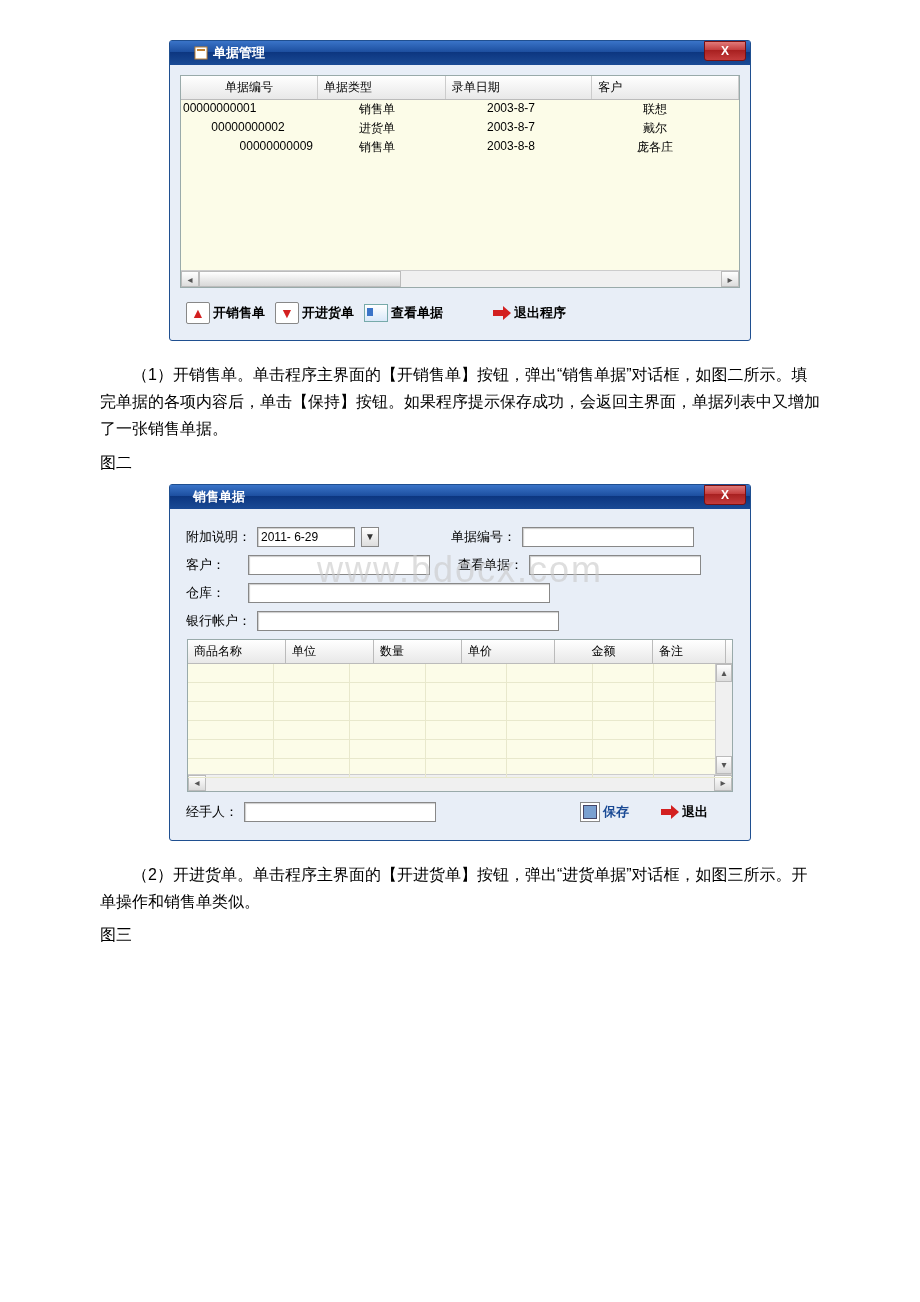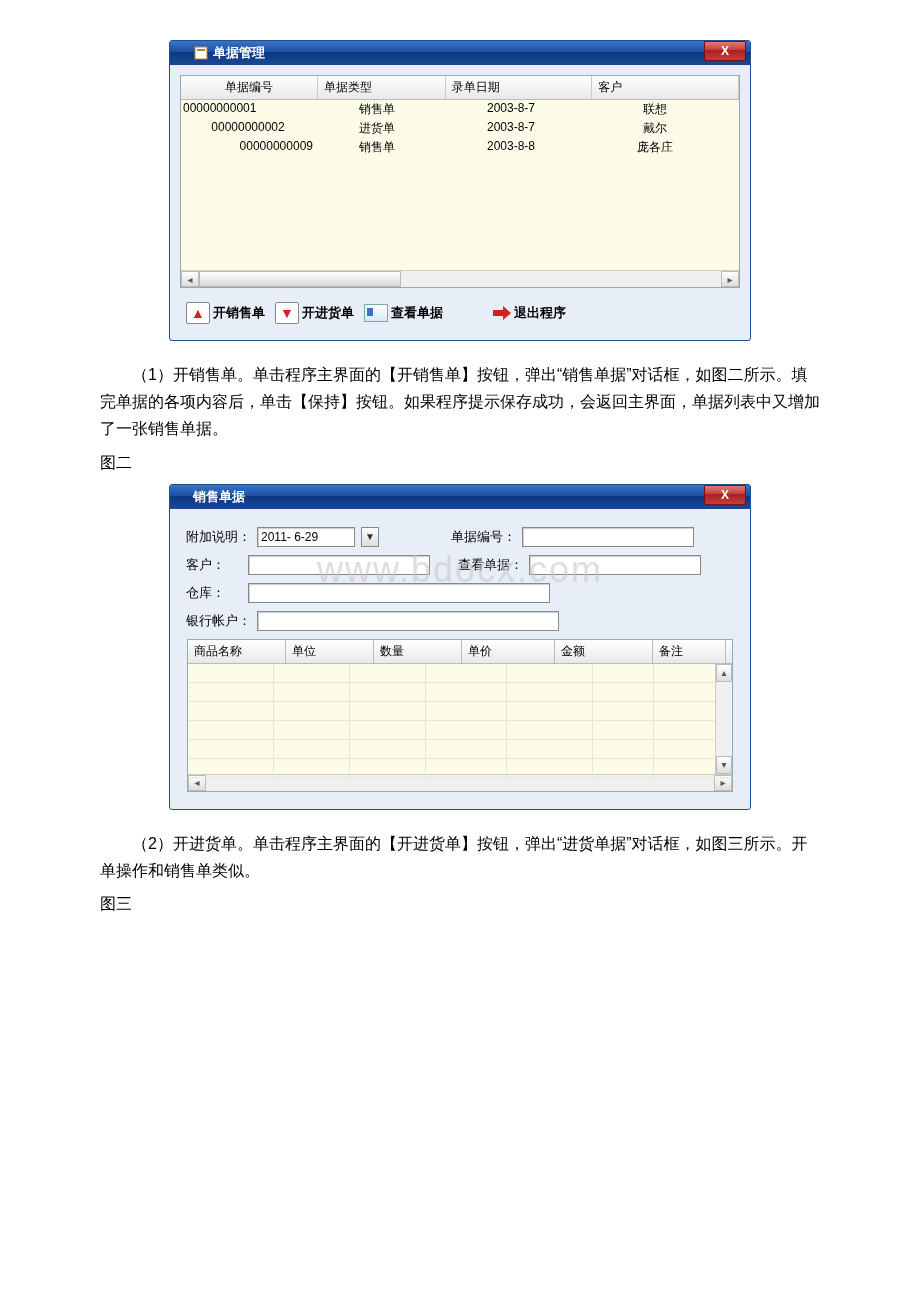--- a/index.html
+++ b/index.html
@@ -185,21 +185,21 @@
     margin: 7px;
   }
   .grid-header {
     display:flex; background:linear-gradient(#fff,#e8e8e8); border-bottom:1px solid #bbb;
   }
   .grid-header .g { border-right:1px solid #bbb; padding:3px 6px; }
   .grid-body { height:110px; position:relative; }
   .grid-body .rline { border-bottom:1px solid #e8e8cc; height:18px; display:flex;}
   .grid-body .rline .g { border-right:1px solid #e8e8cc;}
   .g.g1{width:85px;} .g.g2{width:75px;} .g.g3{width:75px;}
-  .g.g4{width:80px;} .g.g5{width:85px;} .g.g6{width:60px;}
+  .g.g4{width:80px;} .g.g5{width:85px;text-align:center;} .g.g6{width:60px;}
   .vscroll {
     position:absolute; right:0; top:0; bottom:0; width:16px;
     background:#f0f0f0; border-left:1px solid #ccc;
     display:flex; flex-direction:column;
   }
   .varrow {
     height:16px; background:linear-gradient(#fff,#ddd);
     border:1px solid #bbb; font-size:10px; color:#555;
     display:flex;align-items:center;justify-content:center;
   }
@@ -394,17 +394,32 @@
           <div class="varrow">▾</div>
         </div>
       </div>
       <div class="hscroll">
         <div class="harrow">◂</div>
         <div class="htrack"></div>
         <div class="harrow">▸</div>
       </div>
     </div>
 
+    <div class="form-row" style="margin-top:10px">
+      <label>经手人：</label>
+      <span class="form-input" style="width:190px"></span>
+      <span style="flex:1"></span>
+      <div class="tbbtn">
+        <span class="save-icon"></span>
+        <span style="color:#1a4a95;font-weight:bold">保存</span>
+      </div>
+      <span style="width:20px"></span>
+      <div class="tbbtn">
+        <span class="exit-icon"></span>
+        <span style="font-weight:bold">退出</span>
+      </div>
+      <span style="width:20px"></span>
+    </div>
   </div>
 </div>
 
 <p class="para">（2）开进货单。单击程序主界面的【开进货单】按钮，弹出“进货单据”对话框，如图三所示。开单操作和销售单类似。</p>
 <p class="caption">图三</p>
 
 </body></html>

